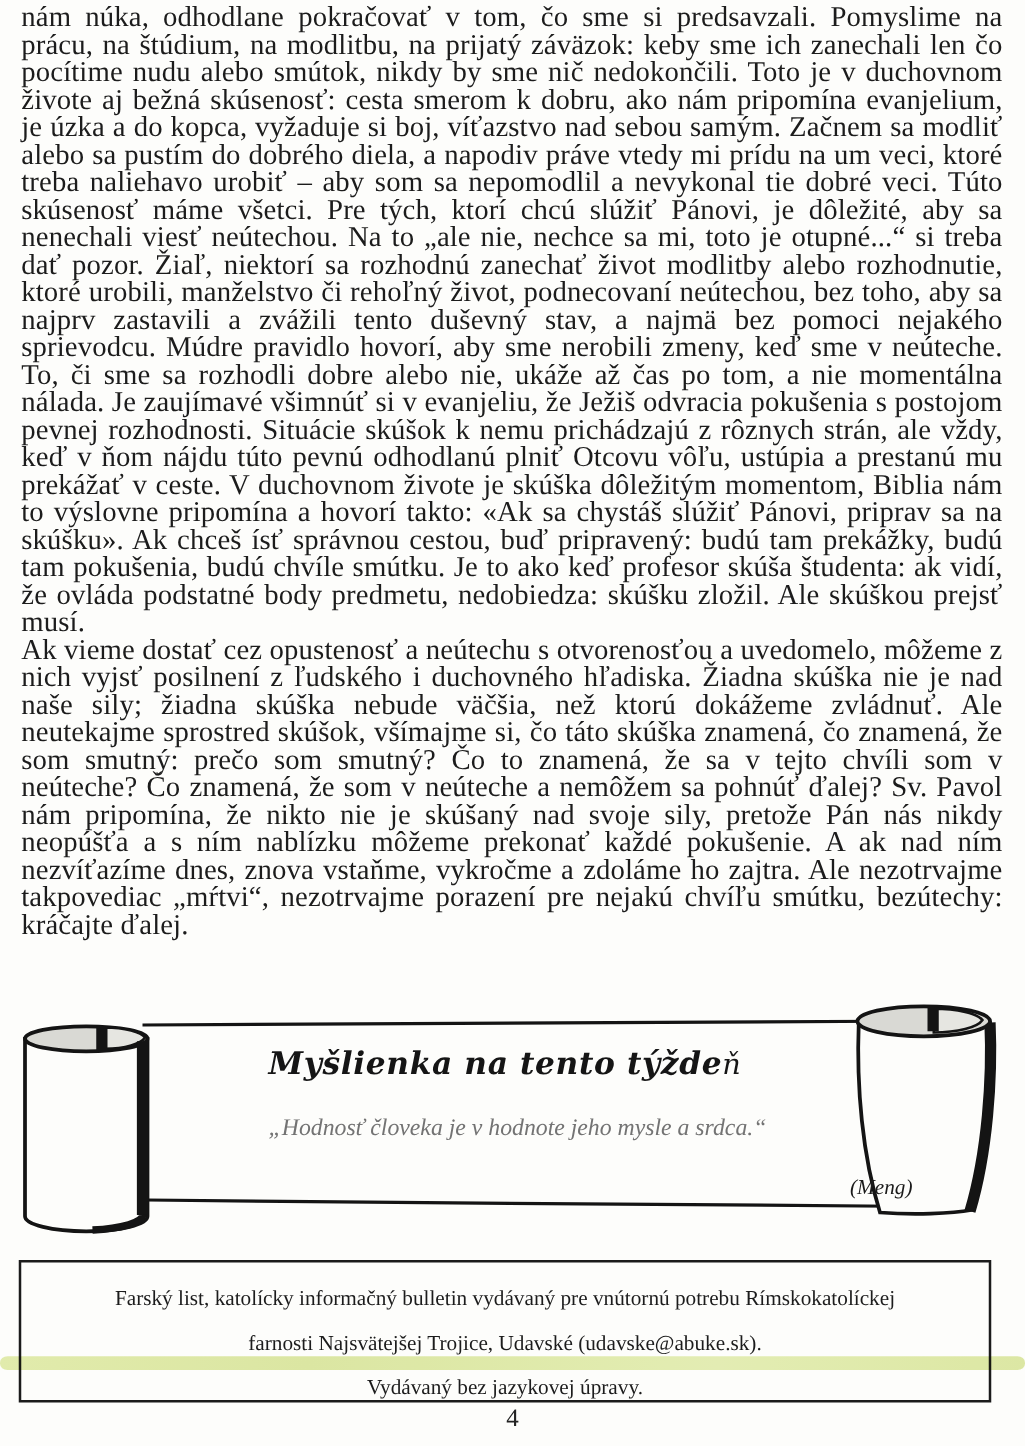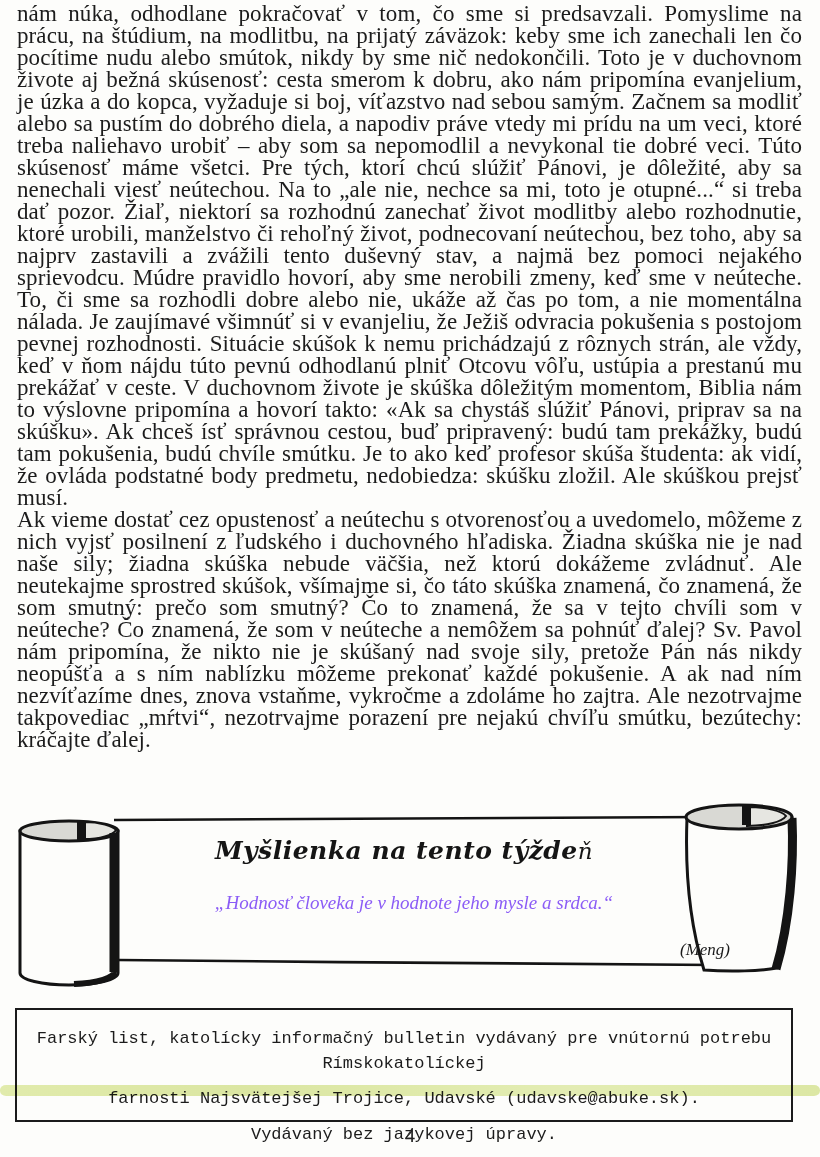--- a/index.html
+++ b/index.html
@@ -19,32 +19,32 @@
   .scroll-wrap{position:absolute;left:14px;top:800px;width:790px;height:196px;font-style:italic;}
   .scroll-wrap svg{position:absolute;left:0;top:0;}
   .scroll-title{
     position:absolute;left:110px;width:560px;top:36px;text-align:center;
     font-family:"DejaVu Serif", serif;font-weight:bold;font-size:25px;
     letter-spacing:.5px;color:#151515;
   }
   .scroll-title .suffix{font-weight:normal;font-size:23px;}
   .scroll-quote{
     position:absolute;left:130px;width:540px;top:92px;text-align:center;
-    font-size:19px;color:#8b5cf6;
+    font-size:19px;color:#737373;
   }
   .scroll-attrib{
     position:absolute;right:74px;top:140px;font-size:17px;color:#1a1a1a;
   }
   
   .footer-box{
     position:absolute;left:15px;top:1008px;width:774px;height:110px;
     border:2px solid #1b1b1b;background:transparent;
     text-align:center;font-size:17px;line-height:24.5px;
   }
-  .footer-box .line{margin:11px;font-family:Liberation Mono, monospace;}
+  .footer-box .line{margin:11px;}
   .footer-box .line:first-child{margin-top:17px;}
   .footer-account{
     margin-top:9px;font-size:17.6px;letter-spacing:.2px;
   }
   
   .highlight-stripe{
     position:absolute;left:0;top:1085px;width:820px;height:11px;
     background:linear-gradient(90deg,#e2ecab 0%,#dce7a0 30%,#e4eeb2 70%,#dde8a2 100%);
     border-radius:6px/5px;
     mix-blend-mode:multiply;

